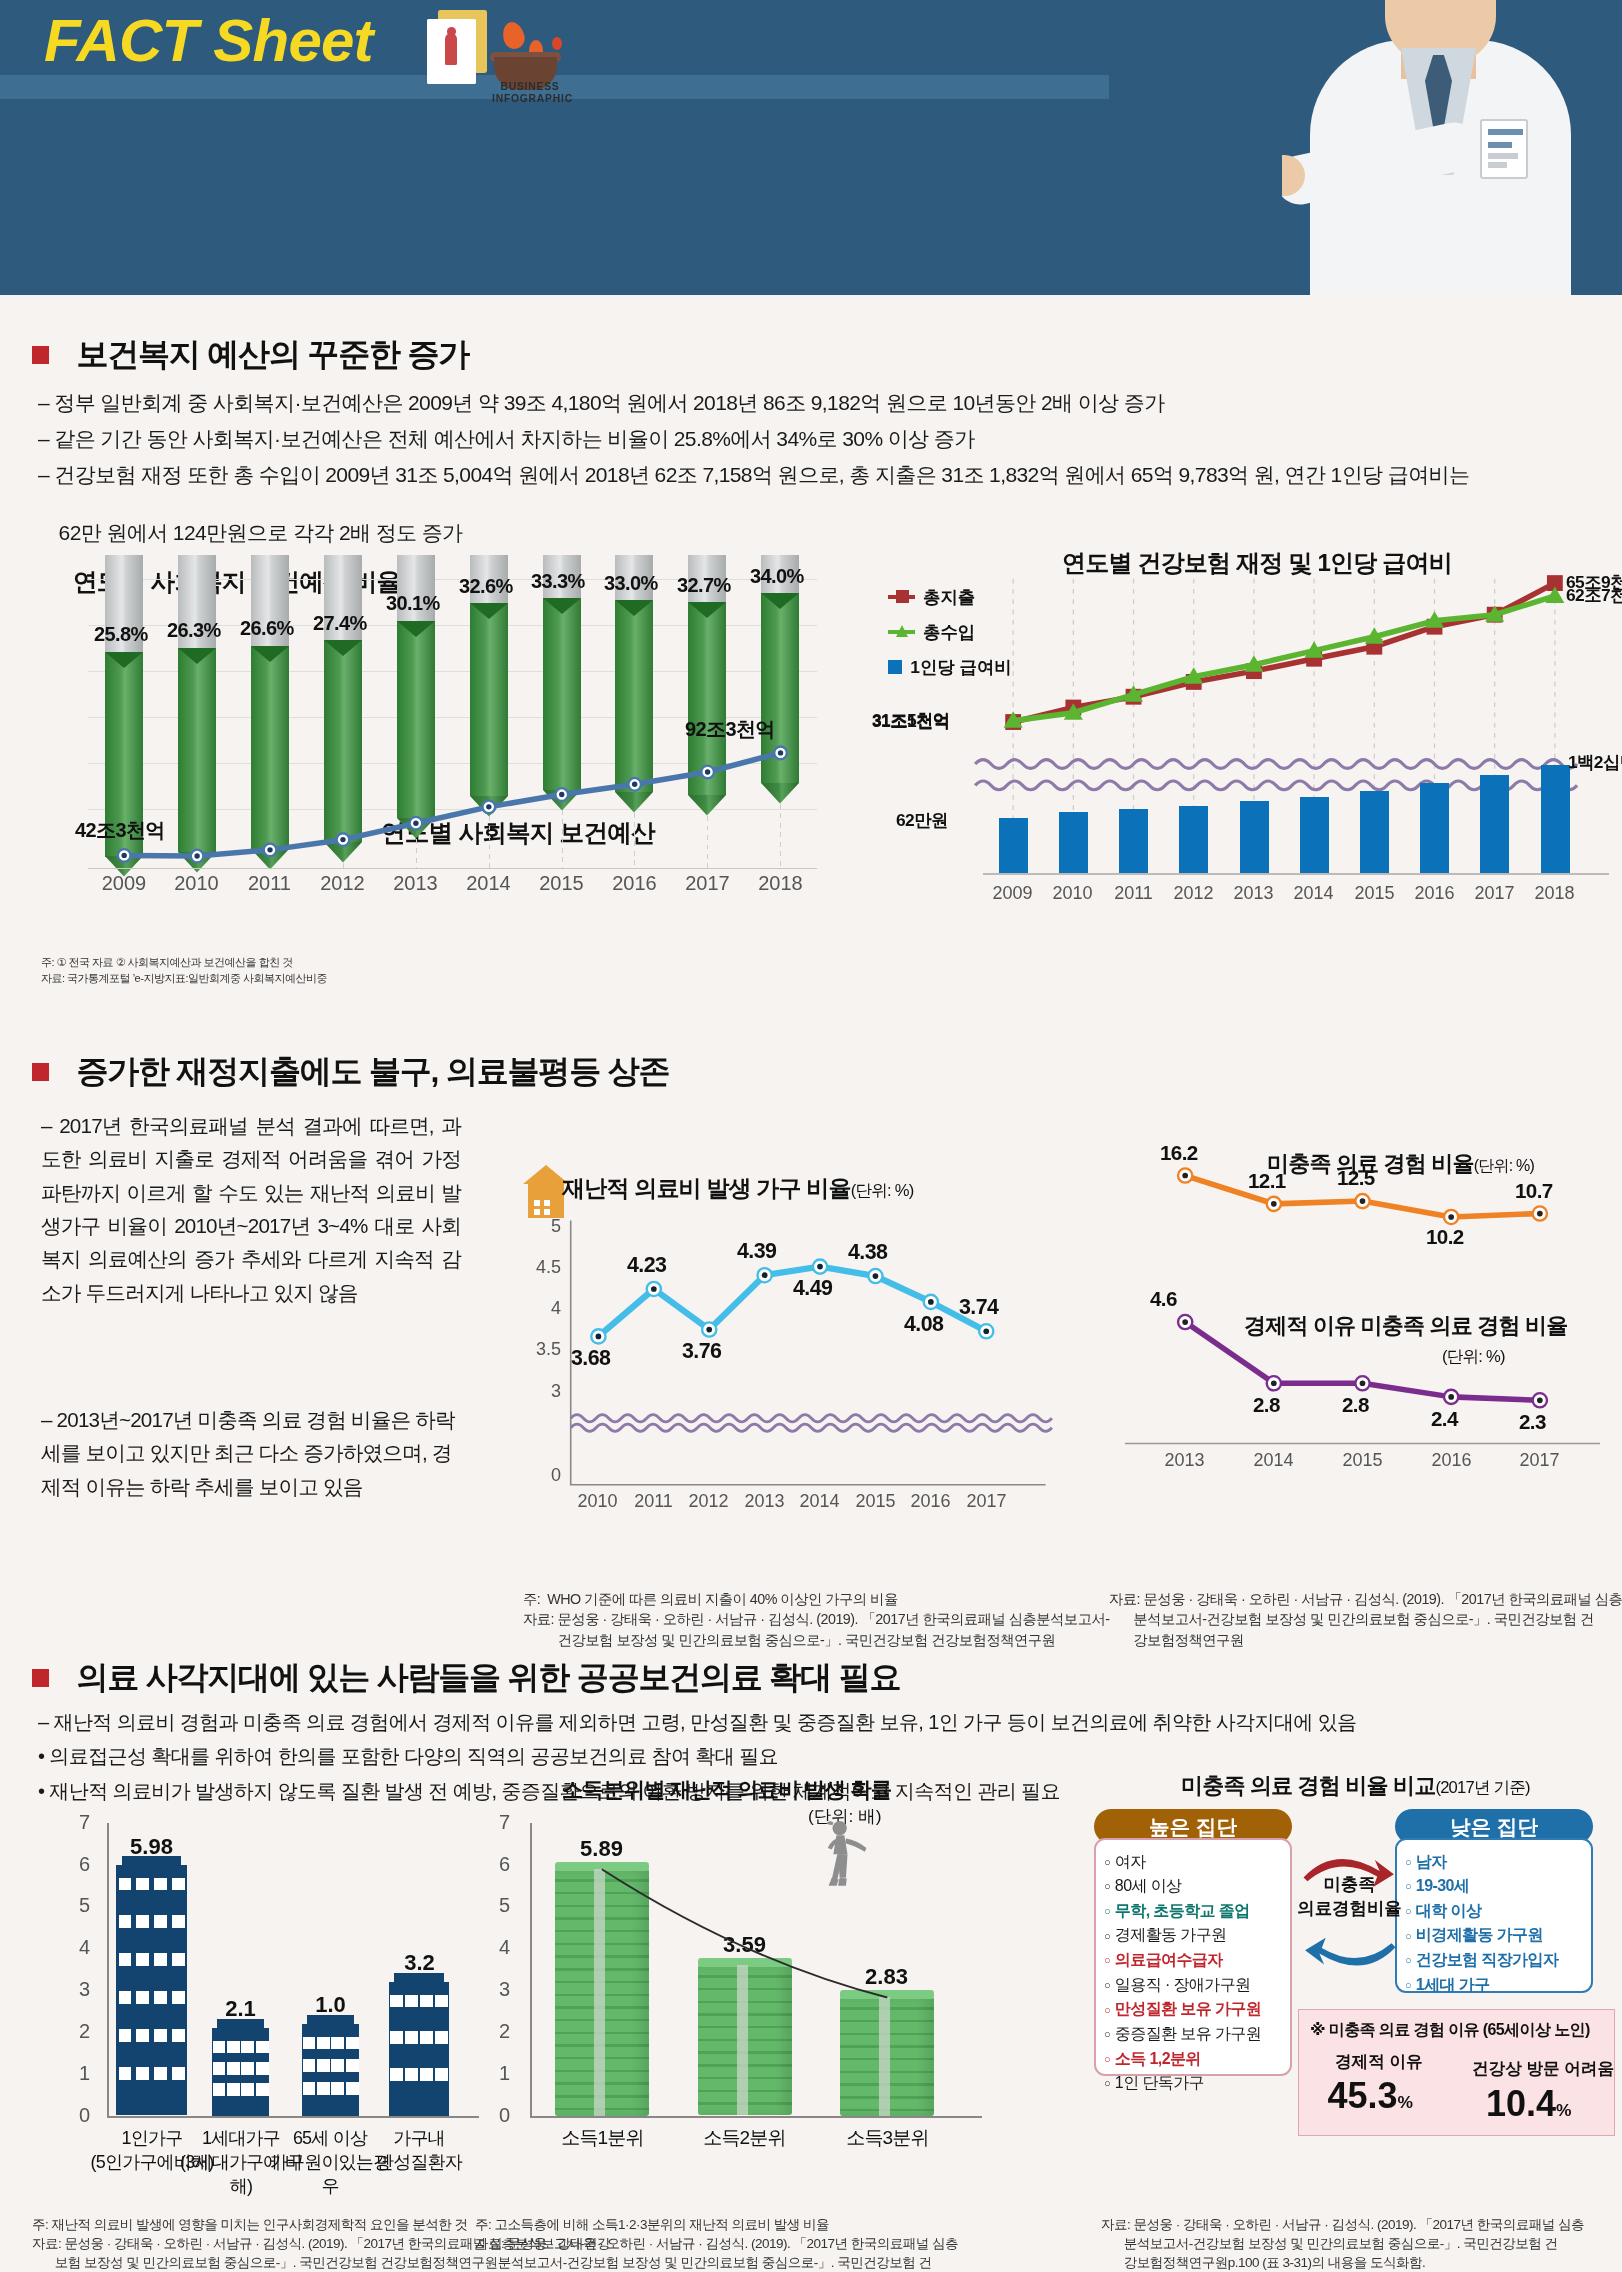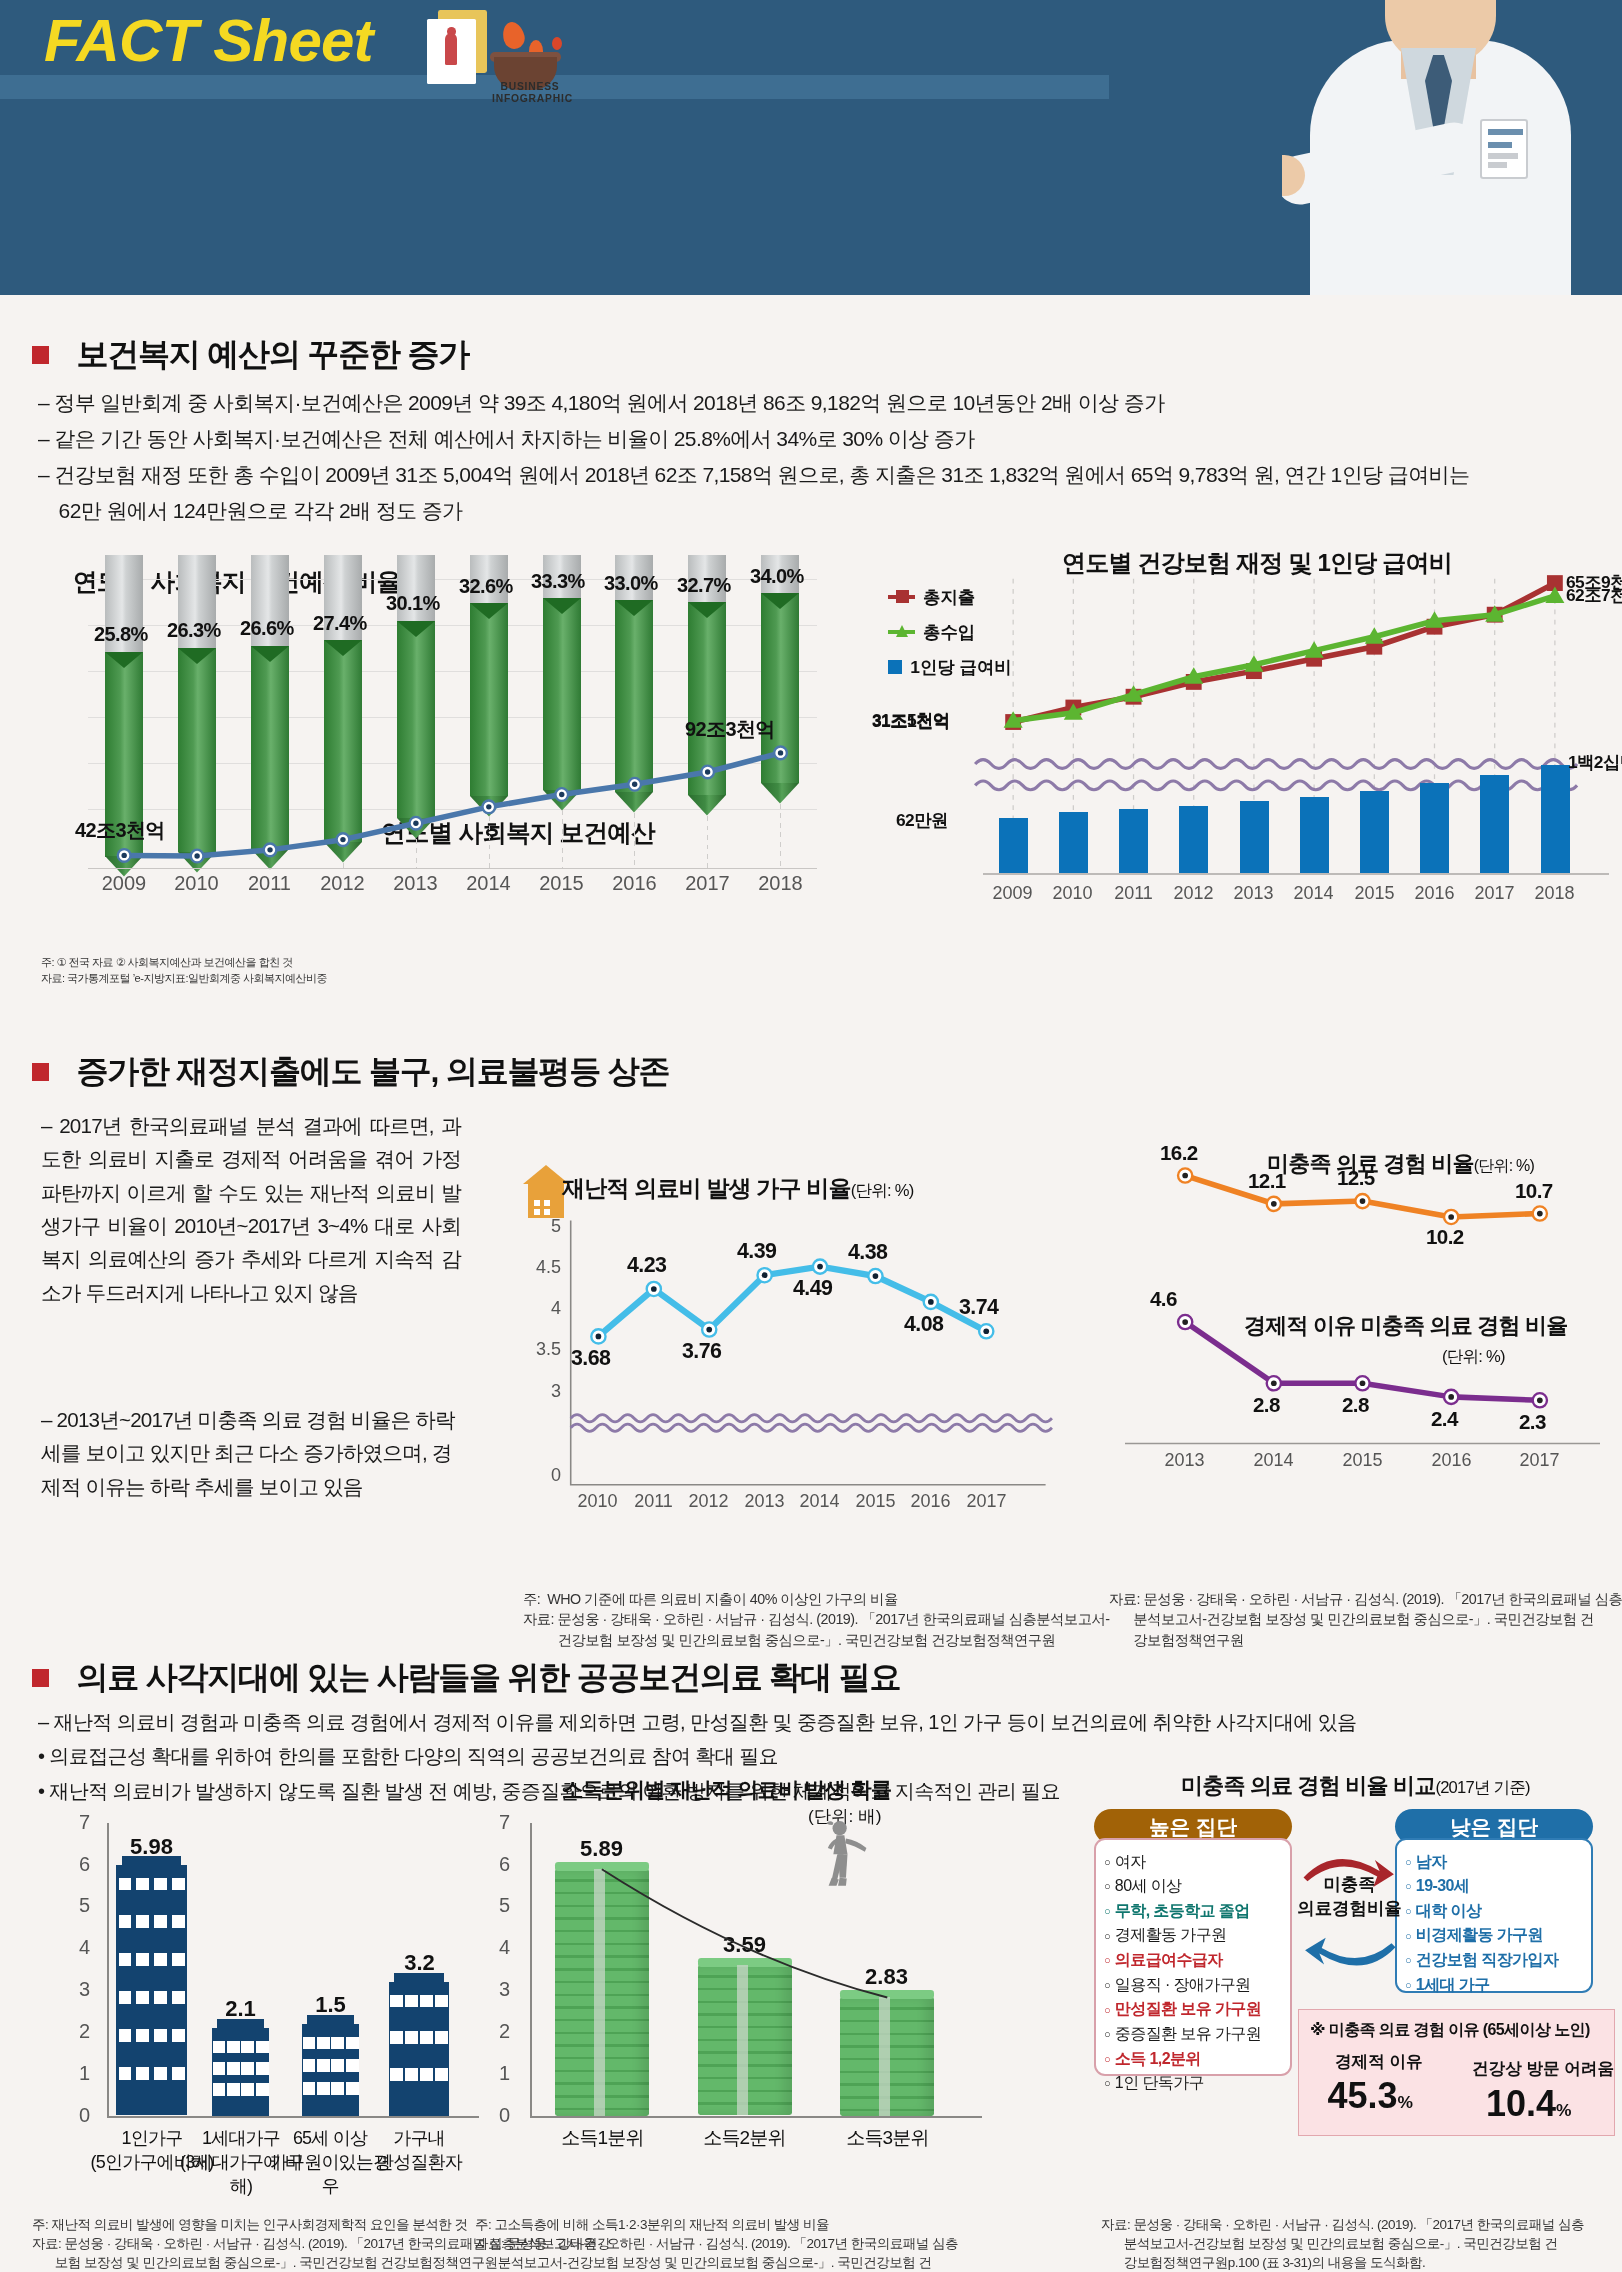--- a/index.html
+++ b/index.html
@@ -181,21 +181,21 @@
 
 <div class="sec-head" style="left:32px; top:333px;">
   <div class="sec-sq"></div>
   <div class="sec-title">보건복지 예산의 꾸준한 증가</div>
 </div>
 
 <div class="bullets" style="left:38px; top:385px;">
   <div class="b">– 정부 일반회계 중 사회복지·보건예산은 2009년 약 39조 4,180억 원에서 2018년 86조 9,182억 원으로 10년동안 2배 이상 증가</div>
   <div class="b">– 같은 기간 동안 사회복지·보건예산은 전체 예산에서 차지하는 비율이 25.8%에서 34%로 30% 이상 증가</div>
   <div class="b">– 건강보험 재정 또한 총 수입이 2009년 31조 5,004억 원에서 2018년 62조 7,158억 원으로, 총 지출은 31조 1,832억 원에서 65억 9,783억 원, 연간 1인당 급여비는</div>
-  <div class="b" style="padding-left:20.6px;">62만 원에서 124만원으로 각각 2배 정도 증가</div>
+  <div class="b" style="padding-left:20.6px;margin-top:22px;">62만 원에서 124만원으로 각각 2배 정도 증가</div>
 </div>
 
 <div class="chart1">
   <div class="c1-title">연도별 사회복지 보건예산 비율</div>
   <div class="c1-title2">연도별 사회복지 보건예산</div>
   <div class="c1-plot" id="c1plot">
       <div class="g-line" style="top:24px"></div>
       <div class="g-line" style="top:70px"></div>
       <div class="g-line" style="top:116px"></div>
       <div class="g-line" style="top:162px"></div>
@@ -616,21 +616,21 @@
         <div class="win" style="left:44px;top:12.7px;width:12.7px;height:12.7px;"></div>
         <div class="win" style="left:0.8px;top:35px;width:12.7px;height:12.7px;"></div>
         <div class="win" style="left:15px;top:35px;width:12.7px;height:12.7px;"></div>
         <div class="win" style="left:29px;top:35px;width:12.7px;height:12.7px;"></div>
         <div class="win" style="left:44px;top:35px;width:12.7px;height:12.7px;"></div>
         <div class="win" style="left:0.8px;top:58px;width:12.7px;height:12.7px;"></div>
         <div class="win" style="left:15px;top:58px;width:12.7px;height:12.7px;"></div>
         <div class="win" style="left:29px;top:58px;width:12.7px;height:12.7px;"></div>
         <div class="win" style="left:44px;top:58px;width:12.7px;height:12.7px;"></div>
       </div>
-      <div class="b5-val" style="left:270px;top:217px;width:57px;text-align:center;">1.5</div>
+      <div class="b5-val" style="left:270px;top:217px;width:57px;text-align:center;">1.0</div>
       <div class="b5-cat" style="left:236px;top:352px;width:124px;"><span>65세 이상</span><br><span>가구원이있는경우</span></div>
       <div class="bld5" style="left:357px;top:207px;width:60px;height:134px;">
         <div class="cap"></div>
         <div class="win" style="left:1.2px;top:12.7px;width:12.7px;height:12.7px;"></div>
         <div class="win" style="left:16.2px;top:12.7px;width:12.7px;height:12.7px;"></div>
         <div class="win" style="left:31px;top:12.7px;width:12.7px;height:12.7px;"></div>
         <div class="win" style="left:46px;top:12.7px;width:12.7px;height:12.7px;"></div>
         <div class="win" style="left:1.2px;top:49px;width:12.7px;height:12.7px;"></div>
         <div class="win" style="left:16.2px;top:49px;width:12.7px;height:12.7px;"></div>
         <div class="win" style="left:31px;top:49px;width:12.7px;height:12.7px;"></div>

